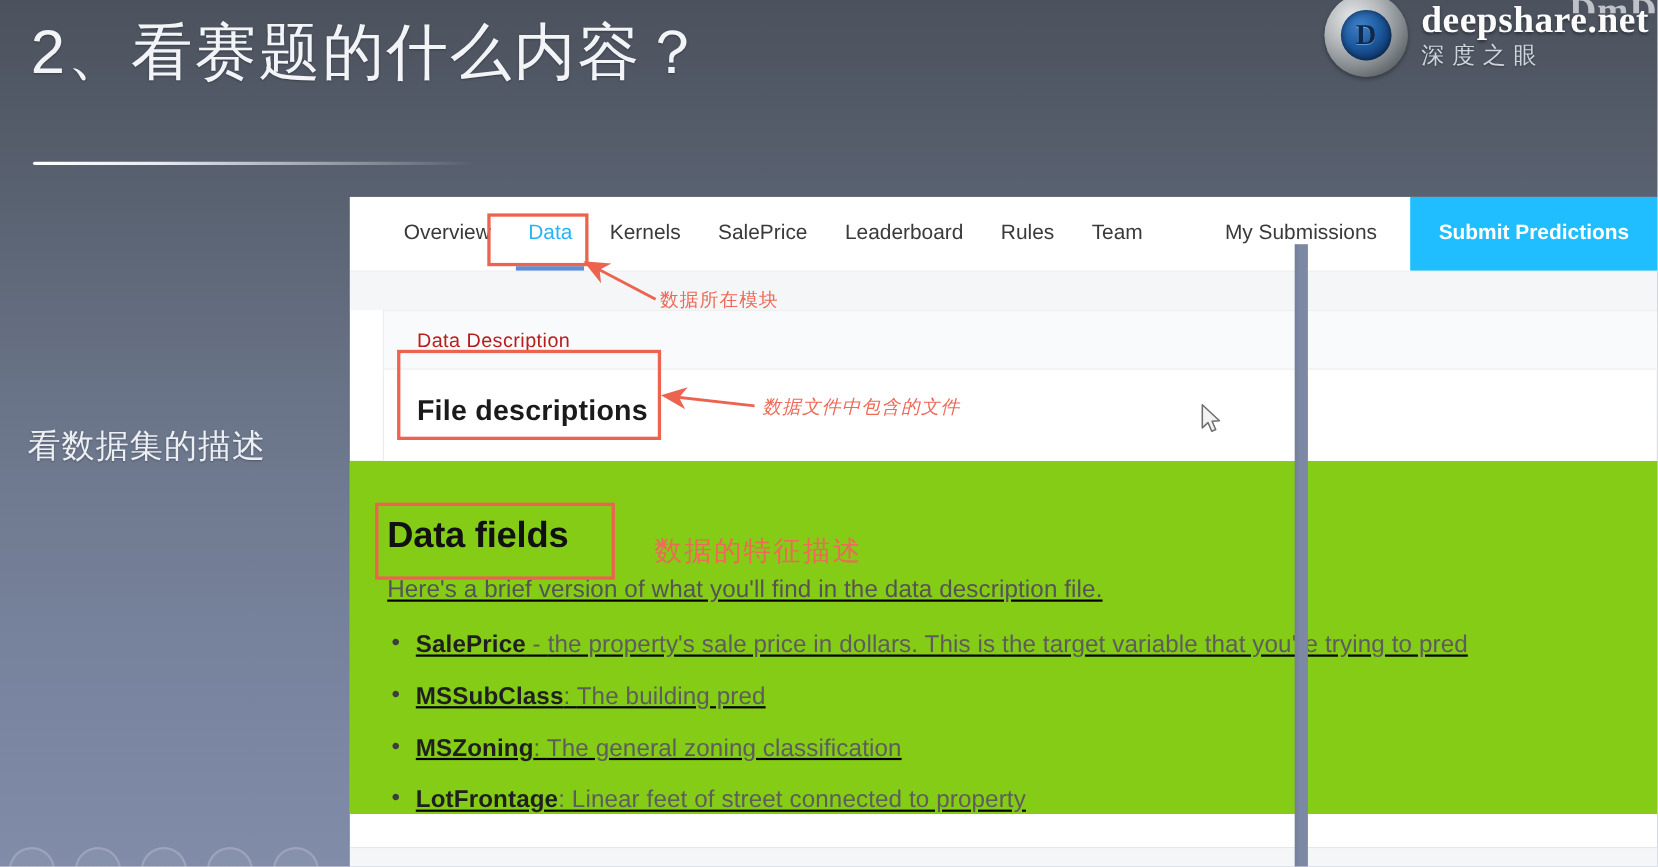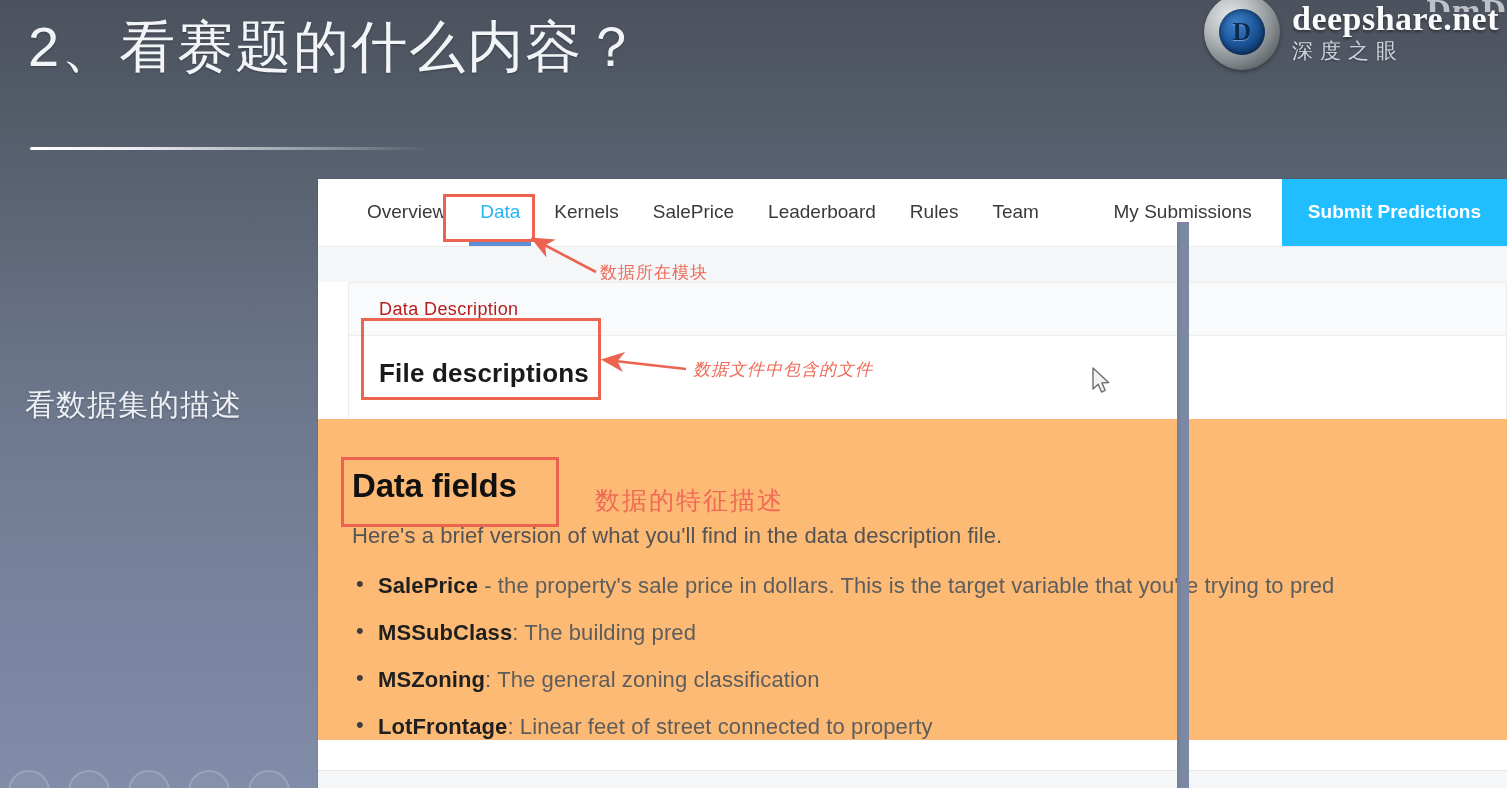--- a/index.html
+++ b/index.html
@@ -178,22 +178,23 @@
   }
   .card-head-label { font-size: 18px; color: #b91c1c; letter-spacing: .4px; }
   .card-body { padding: 22px 30px 30px 30px; }
   .file-desc-title {
     font-size: 26px; font-weight: bold; color: #1a1a1a; letter-spacing: .2px;
   }
 
   .content {
     position: relative;
     padding: 48px 0 0 34px;
-    background: #fdba74;
+    background: #84cc16;
     z-index: 1;
+    text-decoration: underline;
   }
   .data-fields-title {
     font-size: 33px; font-weight: bold; color: #111111;
     letter-spacing: -.2px; display: inline-block;
   }
   .intro-line {
     margin-top: 18px;
     font-size: 22px; color: #545454; letter-spacing: .1px;
     white-space: nowrap;
   }

